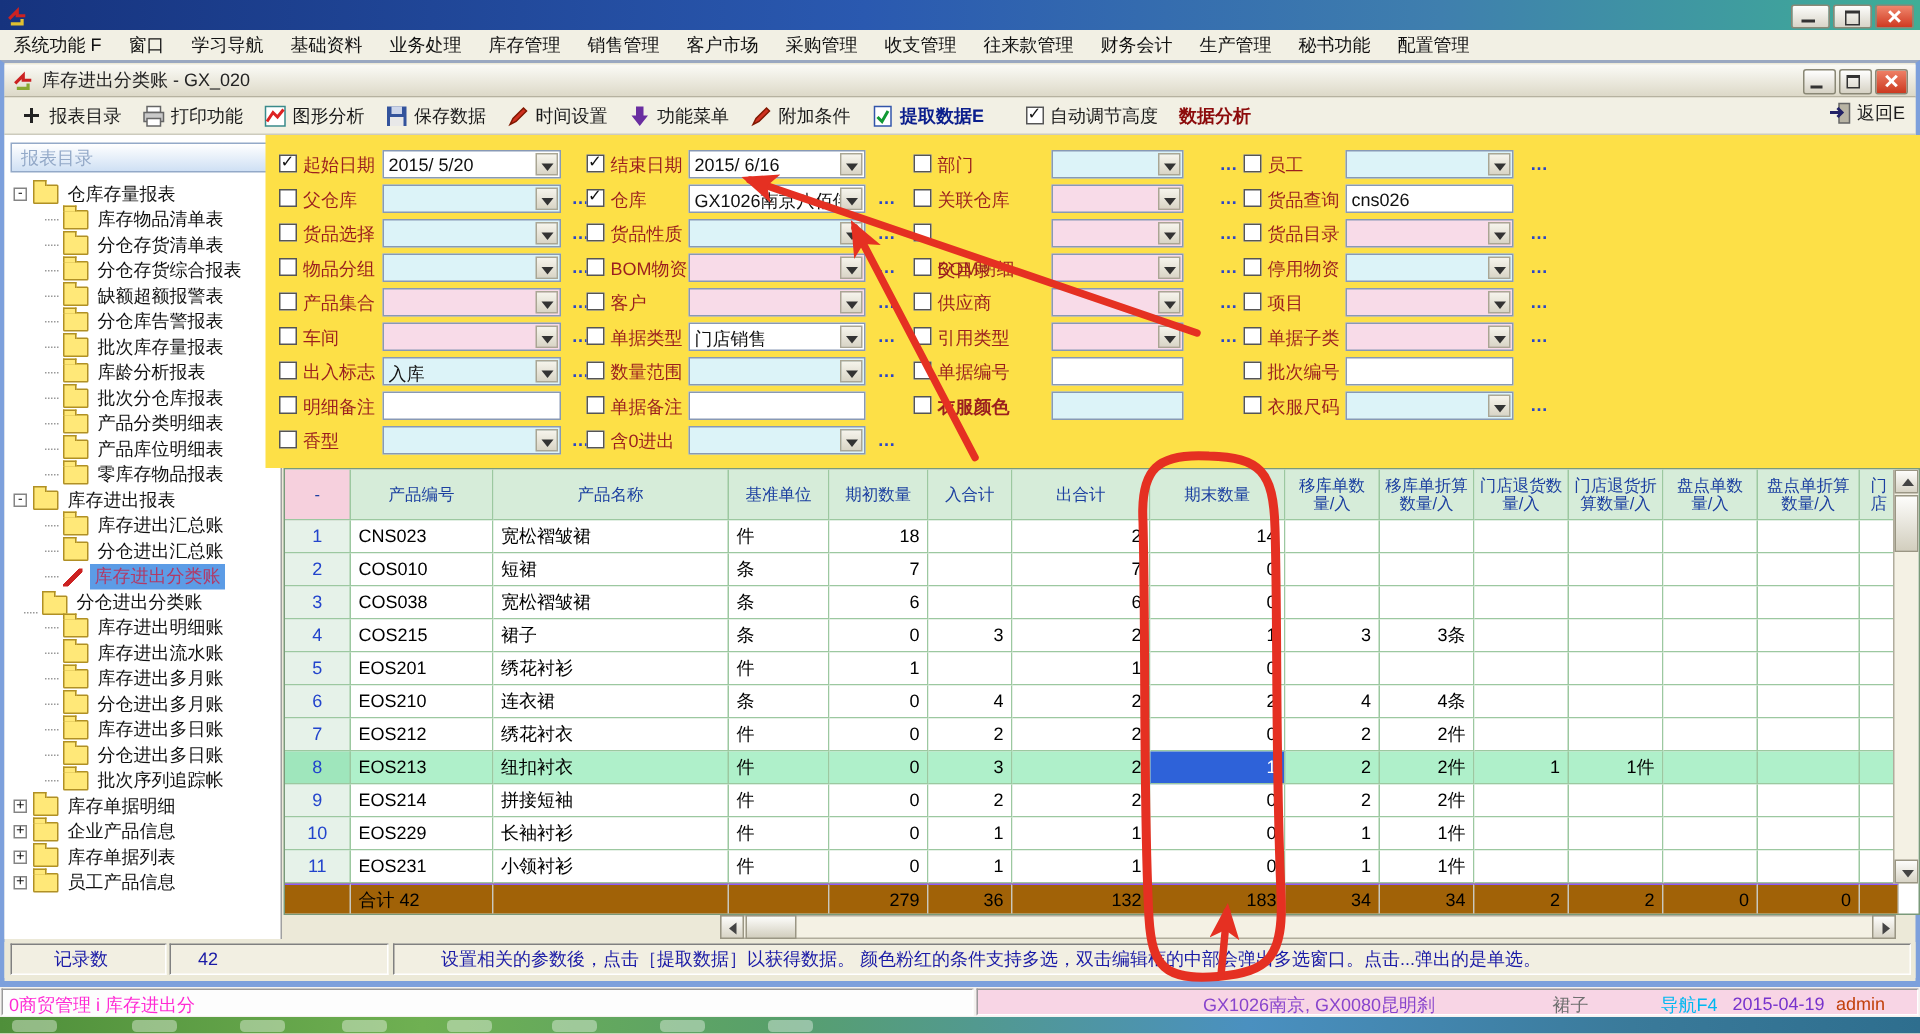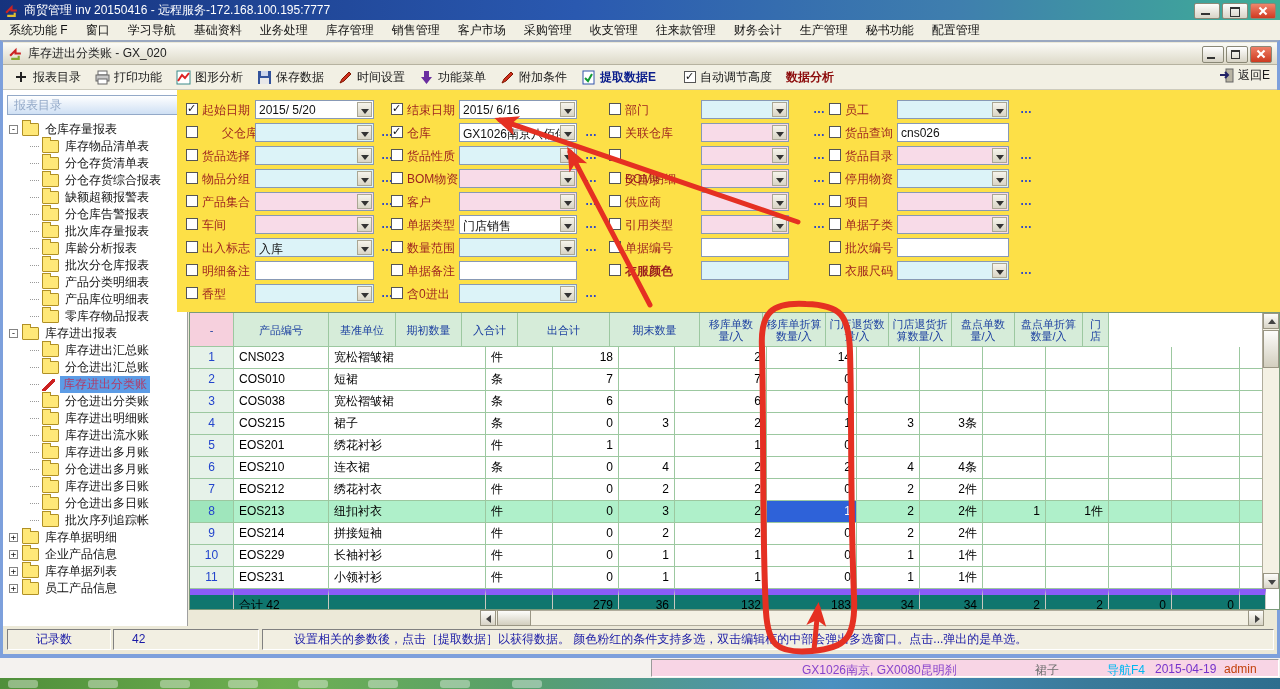--- a/index.html
+++ b/index.html
@@ -83,21 +83,21 @@
     background:#d6ecd9;color:#1b3fa0;font-size:11px;line-height:12px;display:flex;align-items:center;justify-content:center;
     text-align:center;overflow:hidden;flex:none;padding:0 2px}
   .hcell.first{background:#f6d0dd}
   .dcell{height:22px;box-sizing:border-box;border-right:1px solid #9cc8a0;border-bottom:1px solid #9cc8a0;
     line-height:21px;overflow:hidden;flex:none;background:#fff;color:#000;padding:0 5px;white-space:nowrap}
   .dcell.idx{background:#e6f2e9;color:#2244cc;text-align:center;padding:0}
   .dcell.num{text-align:right}
   .hlrow .dcell{background:#aff0ca}
   .hlrow .dcell.idx{background:#9fe6bc}
   .selcell{background:#2e62d9 !important;color:#fff !important}
-  .totrow .dcell{background:#0f766e;border-right:1px solid #c8c8c0;border-bottom:none;border-top:6px solid #8b5cf6}
+  .totrow .dcell{background:#a16207;border-right:1px solid #c8c8c0;border-bottom:none;border-top:1px solid #8b5cf6}
   
   .vscroll{position:absolute;right:0px;top:0px;width:16px;height:276px;background:#f4f1e4;border-left:1px solid #b0ac9c}
   .sbtn{position:absolute;left:0;width:16px;height:16px;background:linear-gradient(#fdfdfb,#d8d4c6);border:1px solid #9a9684;box-sizing:border-box}
   .tri{position:absolute;width:0;height:0;border:4px solid transparent}
   .thumb{position:absolute;background:linear-gradient(#fdfdfb,#d2cebe);border:1px solid #9a9684;box-sizing:border-box}
   .hscroll{left:480px;top:610px;width:784px;height:16px;background:#f4f1e4;border:1px solid #b0ac9c;box-sizing:border-box}
   
   .statusstrip{left:3px;top:628px;width:1274px;height:24px;background:#ece9d8}
   .sbox{position:absolute;top:1px;height:21px;box-sizing:border-box;border:1px solid;border-color:#808080 #ffffff #ffffff #808080;
     background:#f2efe2;color:#1a1aa6;line-height:19px;white-space:nowrap;overflow:hidden}
@@ -114,21 +114,20 @@
   .overlay{left:0;top:0;width:1280px;height:689px;pointer-events:none;z-index:60}
 </style>
 </head>
 <body>
 
 <div class="abs titlebar">
   <svg class="icon15" width="14" height="14" viewBox="0 0 14 14">
     <path d="M2 9 L7 4 L7 7 L12 7" stroke="#cc2222" stroke-width="2" fill="none"></path>
     <path d="M3 12 L10 12 L10 9" stroke="#e0c030" stroke-width="2" fill="none"></path>
   </svg>
-  <span class="ttl">商贸管理 inv 20150416 - 远程服务-172.168.100.195:7777</span>
   <div class="winbtns">
     <div class="wbtn">
         <span class="g-min"></span>
       </div>
     <div class="wbtn">
         <span class="g-max"></span>
       </div>
     <div class="wbtn close g-x"></div>
   </div>
 </div>
@@ -317,21 +316,21 @@
       <div class="titem" style="top: 269px; padding-left: 27px;">
         <span class="stub"></span>
         <span class="tfold"></span>
         <span>分仓进出汇总账</span>
       </div>
       <div class="titem" style="top: 286px; padding-left: 27px;">
         <span class="stub"></span>
         <span class="pencil"></span>
         <span class="tsel">库存进出分类账</span>
       </div>
-      <div class="titem" style="top: 303px; padding-left: 27px;">
+      <div class="titem" style="top: 303px; padding-left: 13px; align-items: flex-end;">
         <span class="stub"></span>
         <span class="tfold"></span>
         <span>分仓进出分类账</span>
       </div>
       <div class="titem" style="top: 320px; padding-left: 27px;">
         <span class="stub"></span>
         <span class="tfold"></span>
         <span>库存进出明细账</span>
       </div>
       <div class="titem" style="top: 337px; padding-left: 27px;">
@@ -408,21 +407,21 @@
     </div>
     <span class="dots" style="left: 636px; top: 12px;">…</span>
     <span class="cbx fcb" style="left: 652px; top: 13px;"></span>
     <span class="flabel" style="left: 668px; top: 12px;">员工</span>
     <div class="ctrl f-c" style="left: 720px; top: 10px; width: 112px;">
       <span class="txt"></span>
       <span class="ddbtn"></span>
     </div>
     <span class="dots" style="left: 843px; top: 12px;">…</span>
     <span class="cbx fcb" style="left: 9px; top: 36px;"></span>
-    <span class="flabel" style="left: 25px; top: 35px; margin-left: 20px;">父仓库</span>
+    <span class="flabel" style="left: 25px; top: 35px;">父仓库</span>
     <div class="ctrl f-c" style="left: 78px; top: 33px; width: 119px;">
       <span class="txt"></span>
       <span class="ddbtn"></span>
     </div>
     <span class="dots" style="left: 204px; top: 35px;">…</span>
     <span class="cbx fcb ck" style="left: 214px; top: 36px;"></span>
     <span class="flabel" style="left: 230px; top: 35px;">仓库</span>
     <div class="ctrl f-w" style="left: 282px; top: 33px; width: 118px;">
       <span class="txt">GX1026南京八佰伴</span>
       <span class="ddbtn"></span>
@@ -611,20 +610,21 @@
       <span class="txt"></span>
       <span class="ddbtn"></span>
     </div>
     <span class="dots" style="left: 408px; top: 196px;">…</span>
   </div>
 
 <div class="abs grid" id="grid">
     <div class="trow">
       <div class="hcell first" style="width: 44px;">-</div>
       <div class="hcell" style="width: 95px;">产品编号</div>
+      <div class="hcell" style="width: 157px;">产品名称</div>
       <div class="hcell" style="width: 67px; text-align: center;">基准单位</div>
       <div class="hcell" style="width: 66px;">期初数量</div>
       <div class="hcell" style="width: 56px;">入合计</div>
       <div class="hcell" style="width: 92px;">出合计</div>
       <div class="hcell" style="width: 90px;">期末数量</div>
       <div class="hcell" style="width: 63px;">移库单数量/入</div>
       <div class="hcell" style="width: 63px;">移库单折算数量/入</div>
       <div class="hcell" style="width: 63px;">门店退货数量/入</div>
       <div class="hcell" style="width: 63px;">门店退货折算数量/入</div>
       <div class="hcell" style="width: 63px;">盘点单数量/入</div>
@@ -855,20 +855,23 @@
     </div>
 </div>
 
 <div class="abs statusstrip">
   <div class="sbox" style="left:4px;width:104px;padding-left:28px">记录数</div>
   <div class="sbox" style="left:110px;width:146px;padding-left:18px">42</div>
   <div class="sbox" style="left:259px;width:1012px;padding-left:31px">设置相关的参数後，点击［提取数据］以获得数据。 颜色粉红的条件支持多选，双击编辑框的中部会弹出多选窗口。点击...弹出的是单选。</div>
 </div>
 
 <div class="abs bottombar">
+  <div class="bpanel bp-left">
+    <span class="btext" style="left:4px;color:#ff2ad4">0商贸管理 i 库存进出分</span>
+  </div>
   <div class="bpanel bp-right">
     <span class="btext" style="left:150px;color:#8844cc">GX1026南京, GX0080昆明刹</span>
     <span class="btext" style="left:383px;color:#707070">裙子</span>
     <span class="btext" style="left:455px;color:#00b8f0">导航F4</span>
     <span class="btext" style="left:503px;color:#7733cc">2015-04-19</span>
     <span class="btext" style="left:572px;color:#c2410c">admin</span>
   </div>
 </div>
 
 <div class="abs taskbar">

